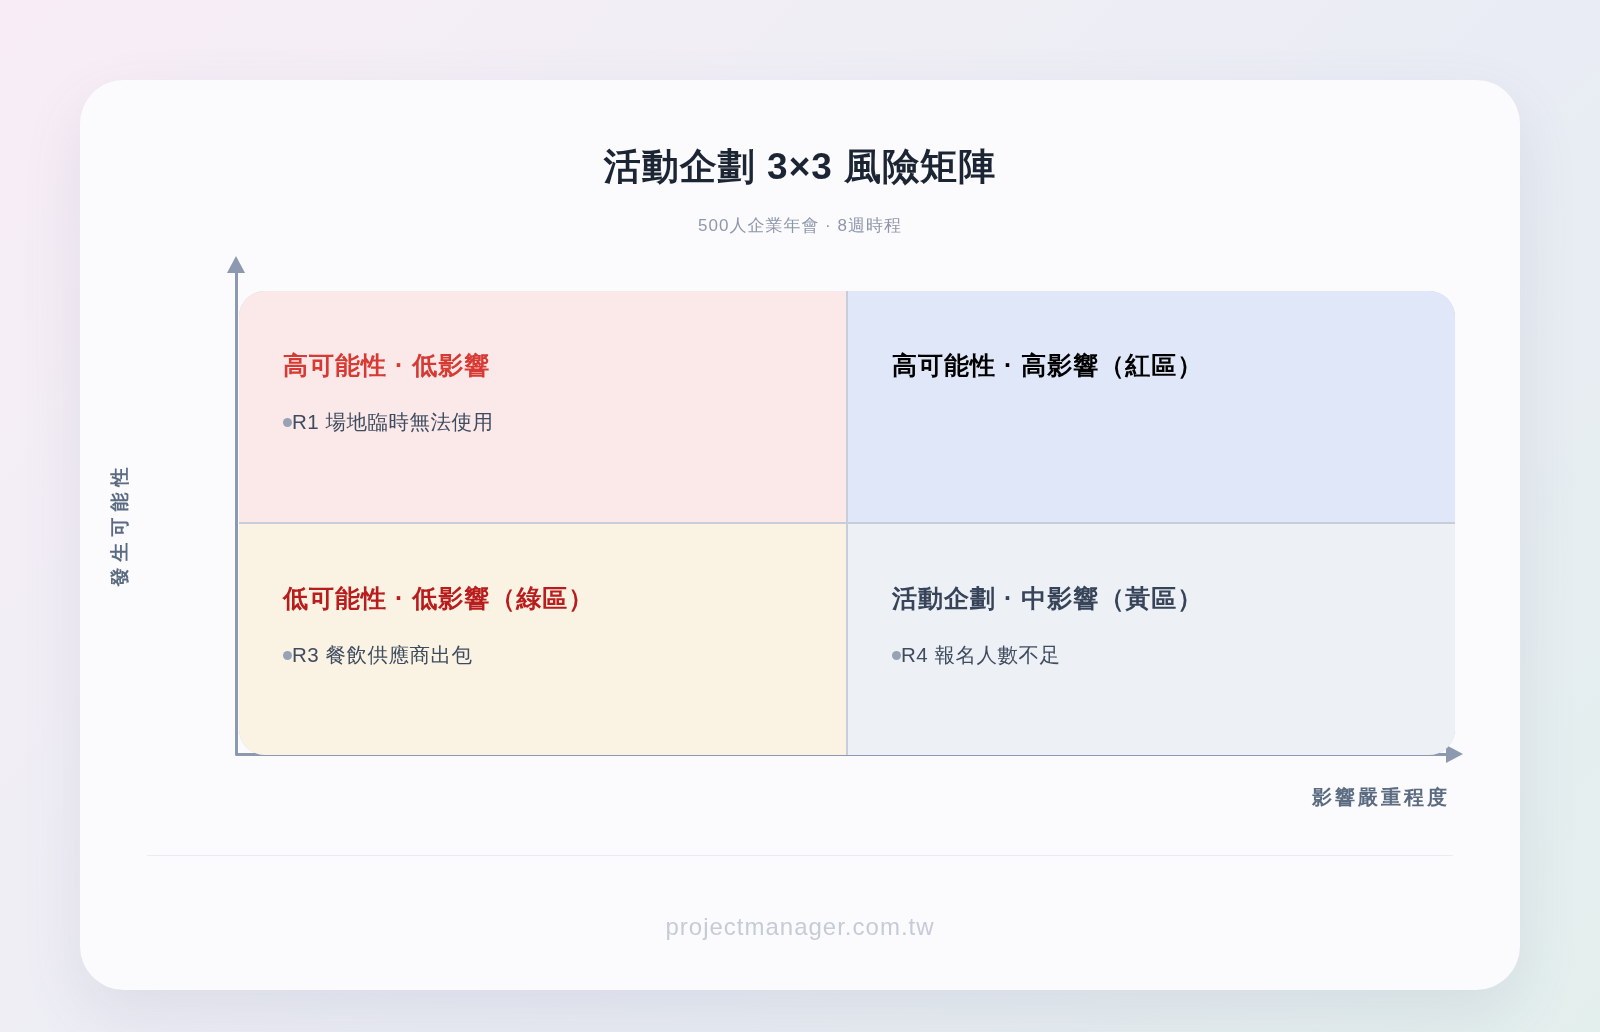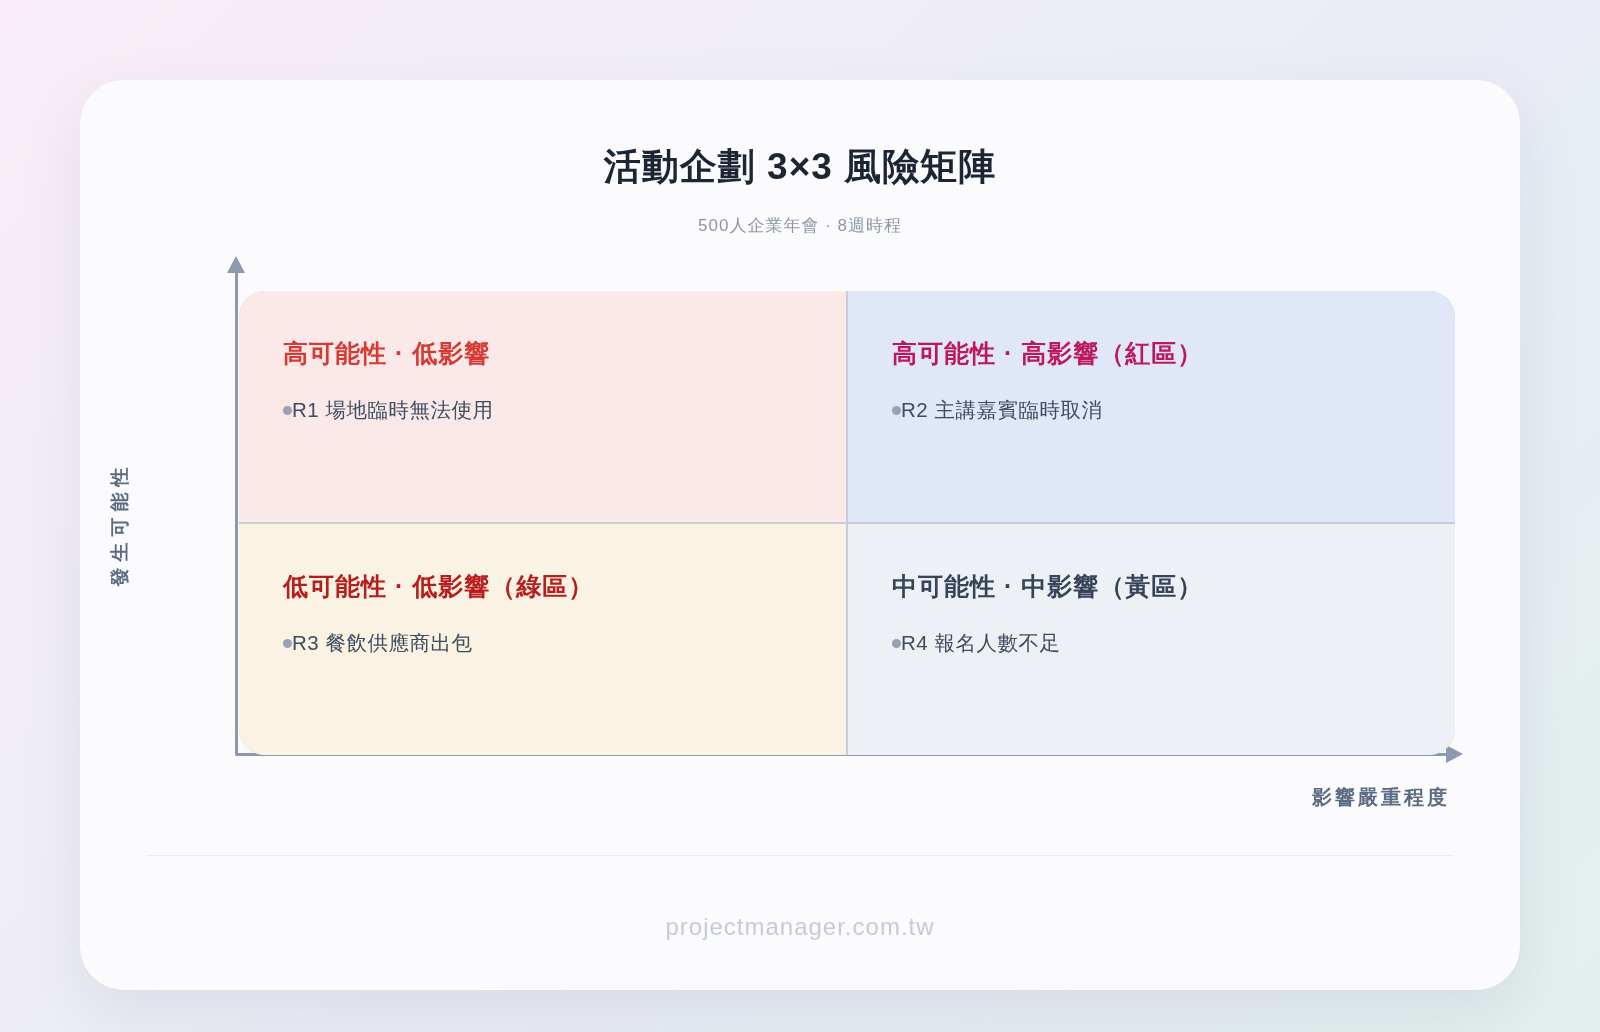--- a/index.html
+++ b/index.html
@@ -44,33 +44,33 @@
     left: 159px; top: 211px;
     width: 1216px; height: 464px;
     display: grid;
     grid-template-columns: 1fr 1fr;
     grid-template-rows: 1fr 1fr;
     gap: 2px;
     background: #c7ceda;
     border-radius: 26px;
     overflow: hidden;
   }
-  .quadrant { padding: 46px 40px 0 44px; }
+  .quadrant { padding: 58px 40px 0 44px; }
   .q-tl { background: #fbe9e9; }
   .q-tr { background: #dfe7f8; }
   .q-bl { background: #faf3e3; }
   .q-br { background: #edf0f5; }
   .q-title {
     font-size: 25px;
     font-weight: 700;
     letter-spacing: 1px;
     margin-bottom: 26px;
   }
   .q-tl .q-title { color: #d63a33; }
-  .q-tr .q-title { color: #be185d; }
+  .q-tr .q-title { color: #000000; }
   .q-bl .q-title { color: #b91c1c; }
   .q-br .q-title { color: #364358; }
   .bullet-row {
     display: flex;
     align-items: center;
     margin-bottom: 17px;
     min-height: 28px;
   }
   .bullet-dot {
     flex: 0 0 auto;
@@ -176,39 +176,35 @@
           <div class="bullet-row">
             <span class="bullet-dot"></span>
             <span class="bullet-text">R1 場地臨時無法使用</span>
           </div>
         </div>
     </div>
 
     <div class="quadrant q-tr">
       <div class="q-title">高可能性 · 高影響（紅區）</div>
       <div class="q-items">
-          <div class="bullet-row">
-            <span class="bullet-dot"></span>
-            <span class="bullet-text">R2 主講嘉賓臨時取消</span>
-          </div>
         </div>
     </div>
 
     <div class="quadrant q-bl">
       <div class="q-title">低可能性 · 低影響（綠區）</div>
       <div class="q-items">
           <div class="bullet-row">
             <span class="bullet-dot"></span>
             <span class="bullet-text">R3 餐飲供應商出包</span>
           </div>
         </div>
     </div>
 
     <div class="quadrant q-br">
-      <div class="q-title">中可能性 · 中影響（黃區）</div>
+      <div class="q-title">活動企劃 · 中影響（黃區）</div>
       <div class="q-items">
           <div class="bullet-row">
             <span class="bullet-dot"></span>
             <span class="bullet-text">R4 報名人數不足</span>
           </div>
         </div>
     </div>
 
   </div>
 

